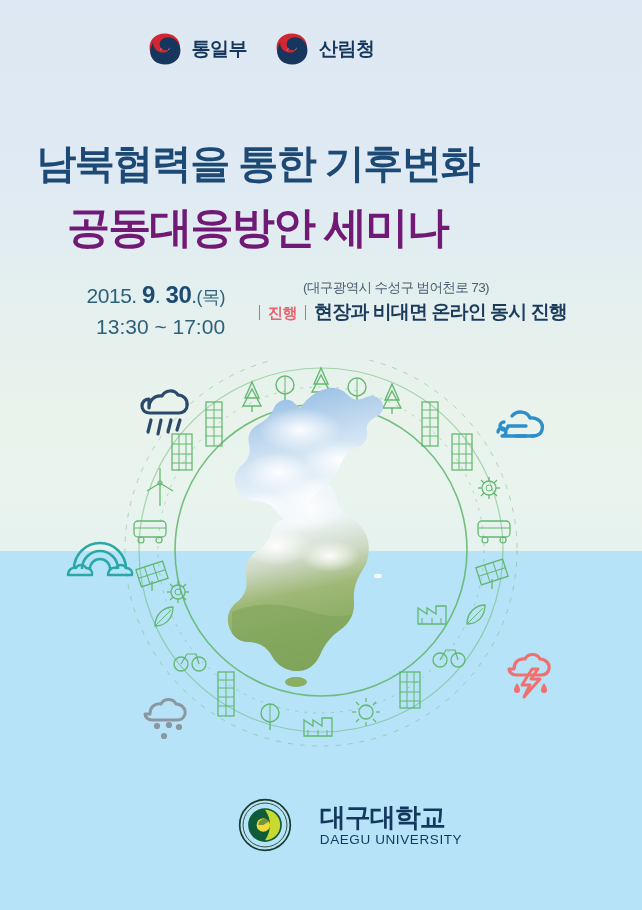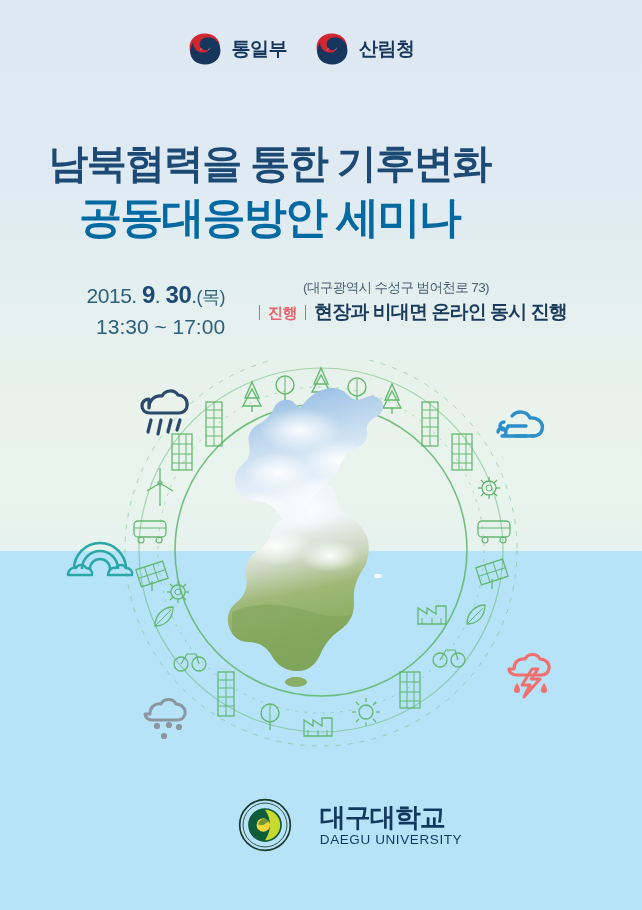--- a/index.html
+++ b/index.html
@@ -43,58 +43,57 @@
 
   
   .header {
     position: absolute;
     left: 0; top: 30px;
     width: 520px;
     display: flex;
     justify-content: center;
     align-items: center;
     gap: 26px;
-    margin-left: 40px;
   }
   .gov-logo {
     display: flex;
     align-items: center;
     gap: 8px;
   }
   .gov-logo .mark { width: 38px; height: 38px; display: block; }
   .gov-logo .name {
     font-size: 19px;
     font-weight: 700;
     color: #16365c;
     letter-spacing: -0.5px;
     white-space: nowrap;
   }
 
   
   .title-block {
     position: absolute;
-    left: 12px; top: 140px;
+    left: 0; top: 140px;
     width: 515px;
     text-align: center;
   }
   .title-line1 {
     font-size: 40px;
     font-weight: 700;
     color: #1d4a74;
     letter-spacing: -1.5px;
     line-height: 1.18;
     white-space: nowrap;
   }
   .title-line2 {
     font-size: 43px;
     font-weight: 700;
-    color: #0369a1;
+    color: #701a75;
     letter-spacing: -1.8px;
     line-height: 1.16;
-    margin-top: 6px;
+    margin-top: 16px;
     white-space: nowrap;
   }
 
   
   .info {
     position: absolute;
     left: 0; top: 278px;
     width: 642px;
     display: flex;
     justify-content: center;

